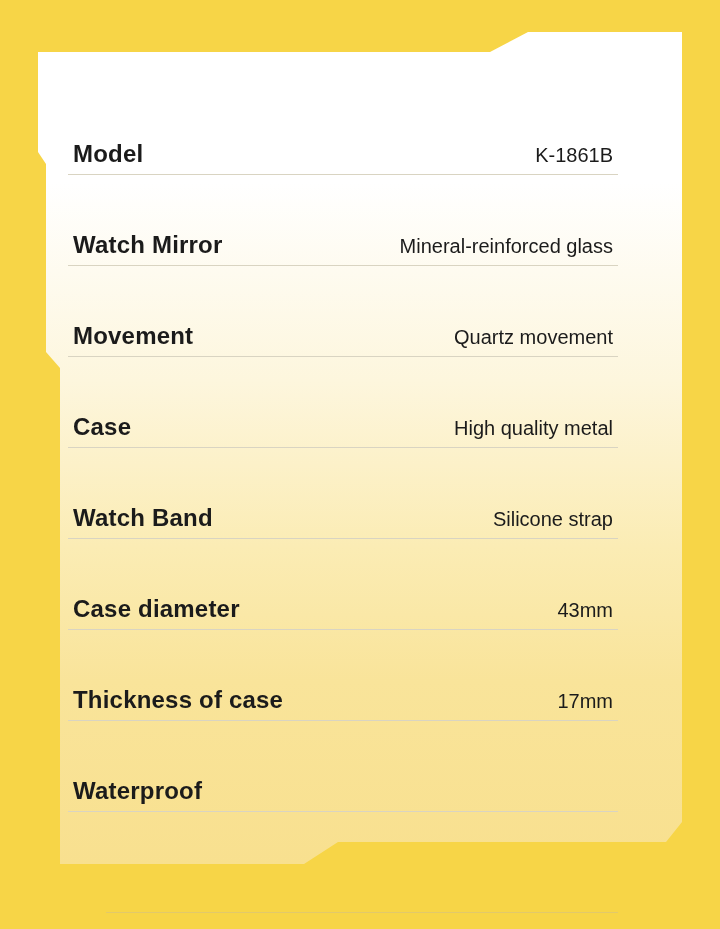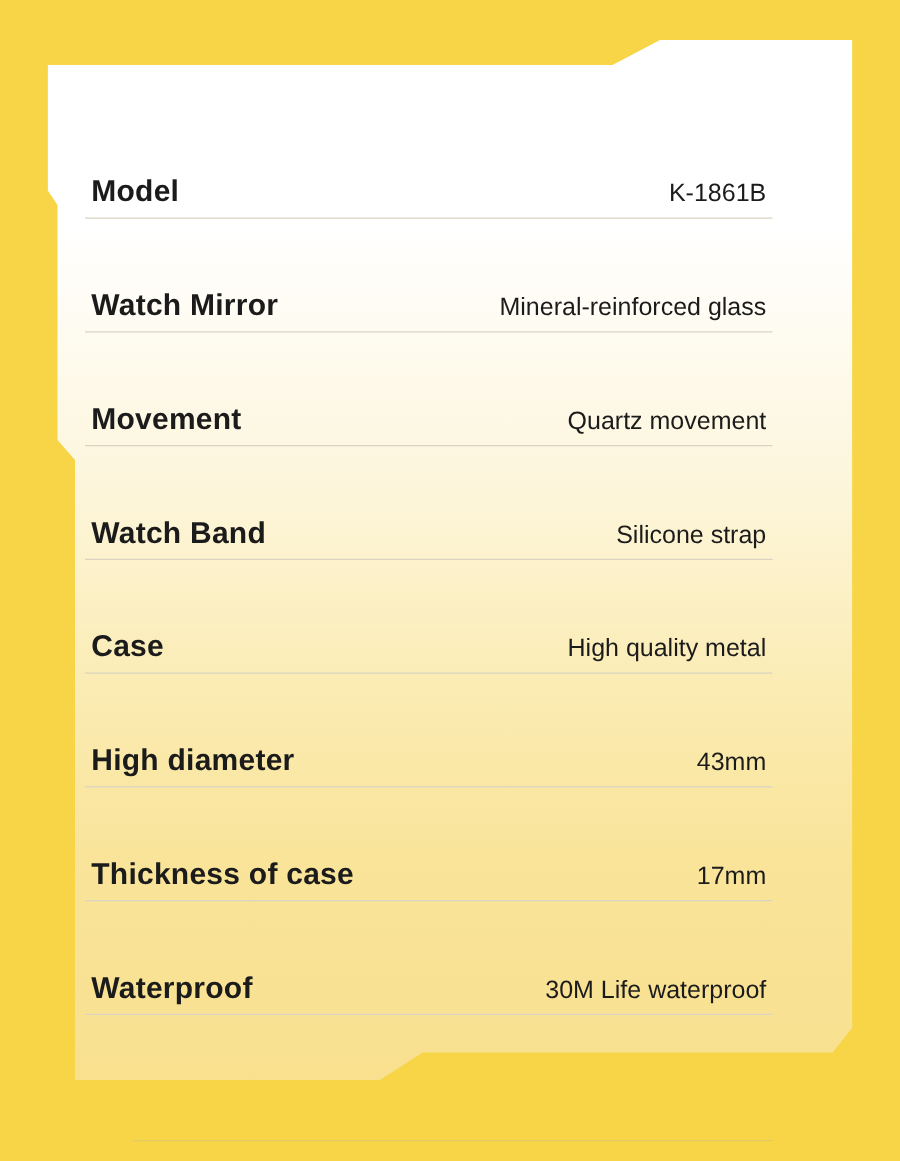--- a/index.html
+++ b/index.html
@@ -133,48 +133,47 @@
 
   <div class="spec-row">
     <div class="row-inner">
       <span class="spec-label">Movement</span>
       <span class="spec-value">Quartz movement</span>
     </div>
   </div>
 
   <div class="spec-row">
     <div class="row-inner">
+      <span class="spec-label">Case</span>
+      <span class="spec-value">High quality metal</span>
+    </div>
+  </div>
+
+  <div class="spec-row">
+    <div class="row-inner">
       <span class="spec-label">Watch Band</span>
       <span class="spec-value">Silicone strap</span>
     </div>
   </div>
 
   <div class="spec-row">
     <div class="row-inner">
-      <span class="spec-label">Case</span>
-      <span class="spec-value">High quality metal</span>
-    </div>
-  </div>
-
-  <div class="spec-row">
-    <div class="row-inner">
-      <span class="spec-label">High diameter</span>
+      <span class="spec-label">Case diameter</span>
       <span class="spec-value">43mm</span>
     </div>
   </div>
 
   <div class="spec-row">
     <div class="row-inner">
       <span class="spec-label">Thickness of case</span>
       <span class="spec-value">17mm</span>
     </div>
   </div>
 
   <div class="spec-row">
     <div class="row-inner">
       <span class="spec-label">Waterproof</span>
-      <span class="spec-value">30M  Life waterproof</span>
     </div>
   </div>
 
 </div>
 
 <div id="bottom-divider"></div>
 
 </body></html>

